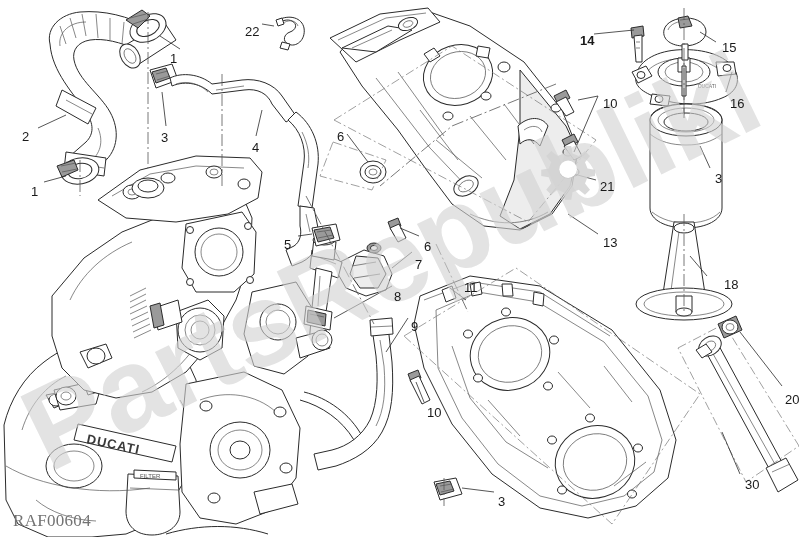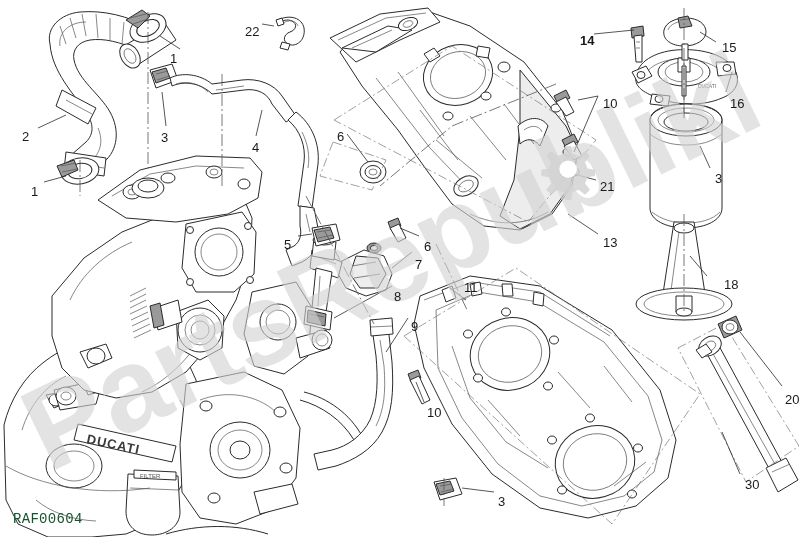--- a/index.html
+++ b/index.html
@@ -18,23 +18,23 @@
     font-family:"Liberation Sans", sans-serif;
     font-size:13px;
     color:#1a1a1a;
     line-height:1;
     white-space:nowrap;
     letter-spacing:0px;
   }
   #refcode{
     position:absolute;
     left:13px; top:511px;
-    font-family:Liberation Mono, monospace;
-    font-size:14px;
-    color:#14532d;
+    font-family:Liberation Serif, serif;
+    font-size:17px;
+    color:#737373;
     letter-spacing:0.3px;
   }
 </style>
 </head>
 <body>
 
 <div id="page">
 
   <svg id="art" viewBox="0 0 799 537">
     <defs>

